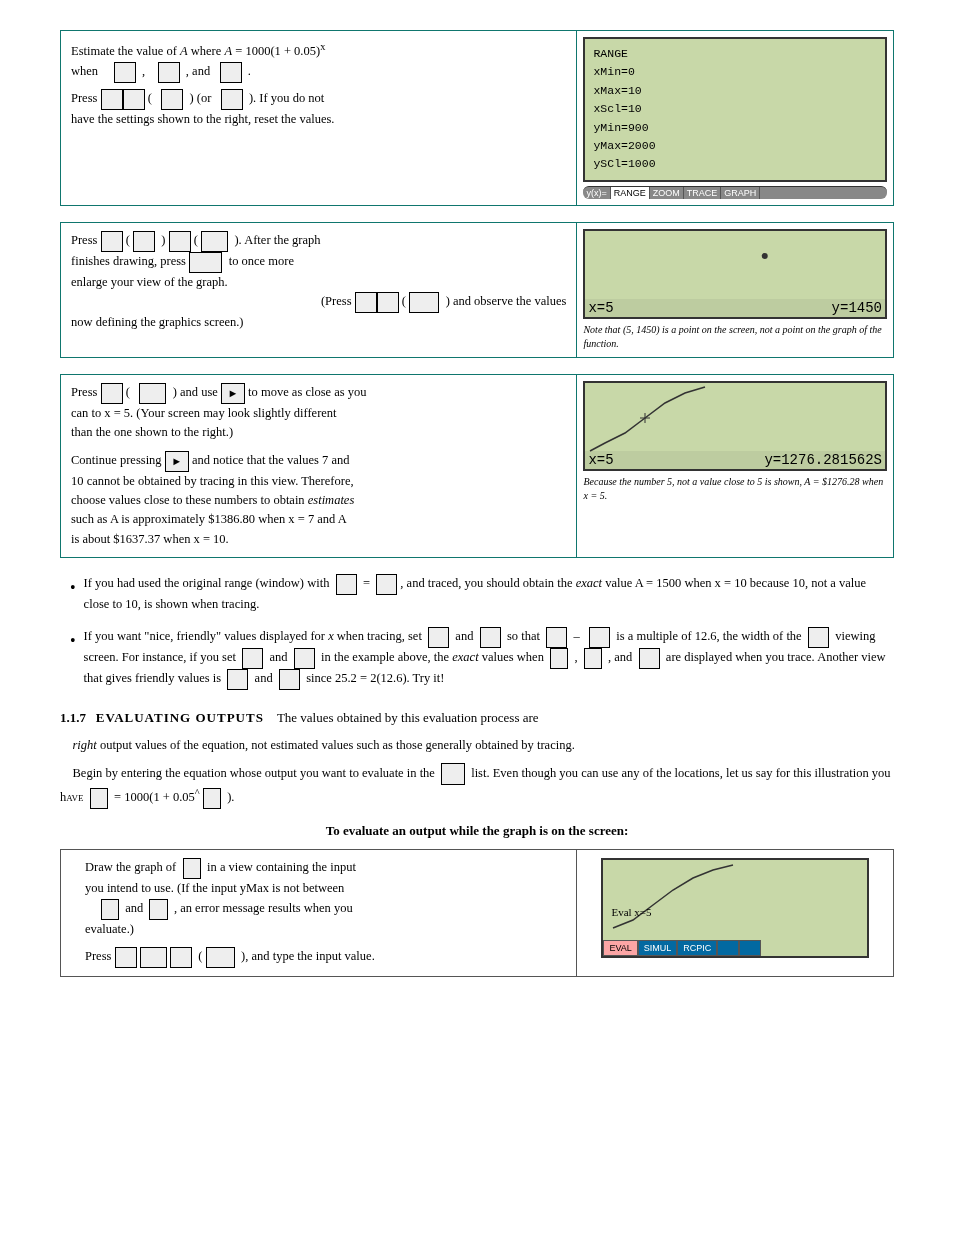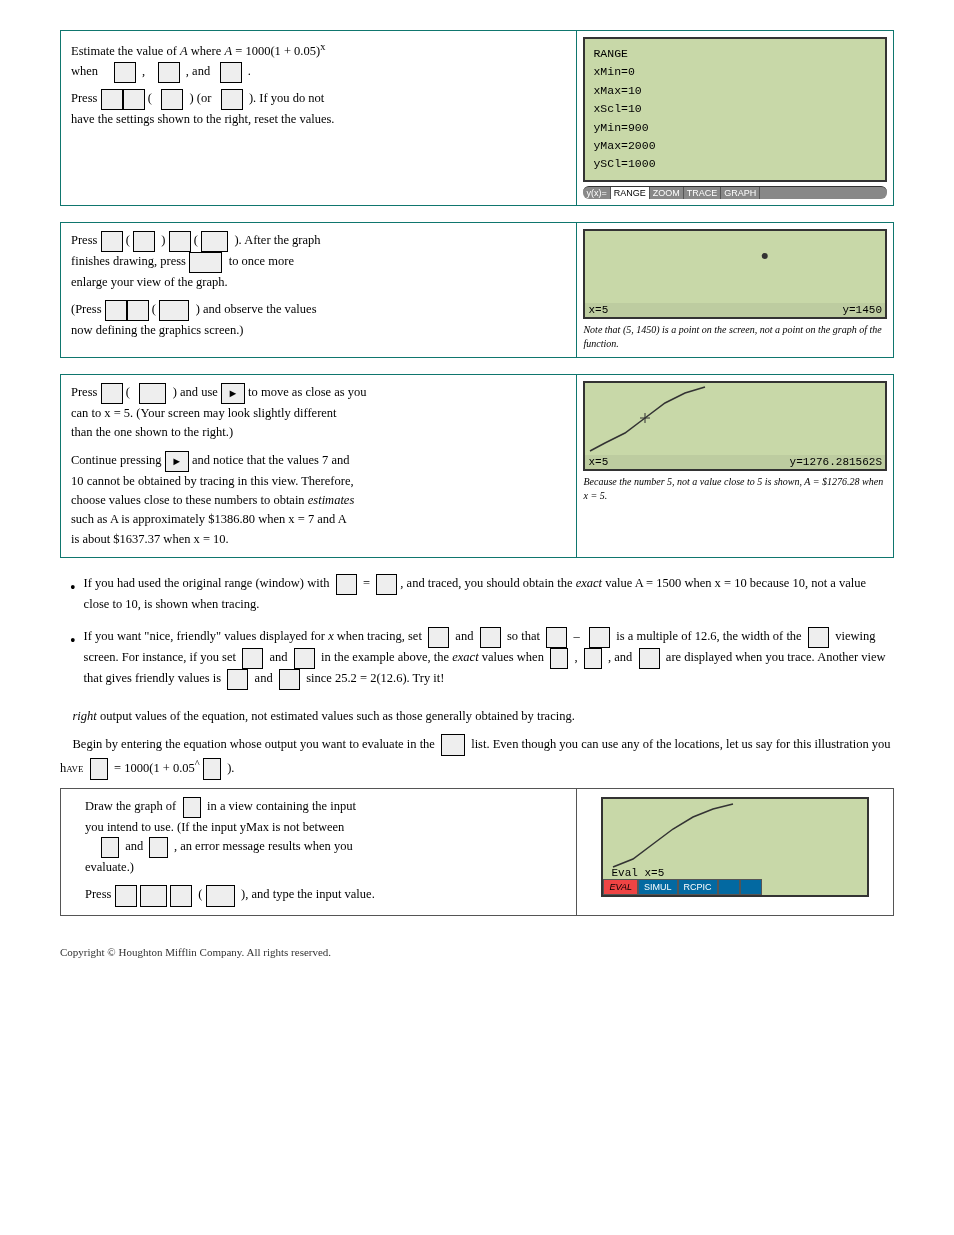--- a/index.html
+++ b/index.html
@@ -223,21 +223,21 @@
       height: 90px;
       position: relative;
     }
 
     .graph-bottom-bar {
       position: absolute;
       bottom: 0;
       left: 0;
       right: 0;
       font-family: 'Courier New', monospace;
-      font-size: 11px;
+      font-size: 14px;
       display: flex;
       justify-content: space-between;
       padding: 1px 3px;
       background: rgba(100,100,100,0.1);
       align-items: center;
     }
 
     .eval-screen {
       background: #c8d8a8;
       border: 2px solid #333;
@@ -259,23 +259,22 @@
 
     .eval-menu-bar span {
       padding: 2px 5px;
       border: 1px solid #555;
       background: #0369a1;
       color: #fff;
       font-size: 9px;
     }
 
     .eval-menu-bar span.active-tab {
-      background: #ef4444;
+      background: #fca5a5;
       color: #000;
-      font-style: italic;
     }
   </style>
 </head>
 <body>
 
 <div class="page">
 
 
   <div class="content">
 
@@ -324,21 +323,21 @@
         <td class="text-cell">
           <div>
             Press <span class="btn-box">&nbsp;&nbsp;&nbsp;</span> (&nbsp;<span class="btn-box">&nbsp;&nbsp;&nbsp;</span>&nbsp; ) <span class="btn-box">&nbsp;&nbsp;&nbsp;</span> (&nbsp;<span class="btn-box">&nbsp;&nbsp;&nbsp;&nbsp;&nbsp;</span>&nbsp; ). After the graph
           </div>
           <div>
             finishes drawing, press <span class="btn-box">&nbsp;&nbsp;&nbsp;&nbsp;&nbsp;&nbsp;&nbsp;</span>&nbsp; to once more
           </div>
           <div>
             enlarge your view of the graph.
           </div>
-          <div style="margin-top:8px;">
+          <div style="margin-top:0;text-align:right;">
             (Press <span class="btn-box">&nbsp;&nbsp;&nbsp;</span><span class="btn-box">&nbsp;&nbsp;&nbsp;</span> (&nbsp;<span class="btn-box">&nbsp;&nbsp;&nbsp;&nbsp;&nbsp;&nbsp;</span>&nbsp; ) and observe the values
           </div>
           <div>
             now defining the graphics screen.)
           </div>
         </td>
         <td class="image-cell">
           <div class="graph-screen-1">
             
             <svg width="100%" height="70">
@@ -418,28 +417,35 @@
       <div class="bullet-item">
         <span class="bullet-dot">•</span>
         <span>
           If you want "nice, friendly" values displayed for <em>x</em> when tracing, set &nbsp;<span class="btn-box-sm">&nbsp;&nbsp;&nbsp;&nbsp;</span>&nbsp; and &nbsp;<span class="btn-box-sm">&nbsp;&nbsp;&nbsp;&nbsp;</span>&nbsp; so
           that &nbsp;<span class="btn-box-sm">&nbsp;&nbsp;&nbsp;&nbsp;</span>&nbsp; – &nbsp;&nbsp;<span class="btn-box-sm">&nbsp;&nbsp;&nbsp;&nbsp;</span>&nbsp; is a multiple of 12.6, the width of the &nbsp;<span class="btn-box-sm">&nbsp;&nbsp;&nbsp;&nbsp;</span>&nbsp; viewing screen.  For instance, if you set &nbsp;<span class="btn-box-sm">&nbsp;&nbsp;&nbsp;&nbsp;</span>&nbsp; and &nbsp;<span class="btn-box-sm">&nbsp;&nbsp;&nbsp;&nbsp;</span>&nbsp; in the example above, the <em>exact</em> values when
           &nbsp;<span class="btn-box-sm">&nbsp;&nbsp;</span>&nbsp; , &nbsp;<span class="btn-box-sm">&nbsp;&nbsp;</span>&nbsp; , and &nbsp;<span class="btn-box-sm">&nbsp;&nbsp;&nbsp;&nbsp;</span>&nbsp; are displayed when you trace.  Another view that gives friendly values is &nbsp;<span class="btn-box-sm">&nbsp;&nbsp;&nbsp;&nbsp;</span>&nbsp; and &nbsp;<span class="btn-box-sm">&nbsp;&nbsp;&nbsp;&nbsp;</span>&nbsp; since 25.2 = 2(12.6).  Try it!
         </span>
       </div>
     </div>
 
+    <div class="section-heading">
+      <span class="section-number">1.1.7</span>&nbsp;&nbsp;
+      <span class="section-title">EVALUATING OUTPUTS</span>
+      &nbsp;&nbsp;
+      <span style="font-weight:normal; font-variant: normal; letter-spacing:0;">The values obtained by this evaluation process are</span>
+    </div>
     <div class="section-body">
       &nbsp;&nbsp;&nbsp;&nbsp;<em>right</em> output values of the equation, not estimated values such as those generally obtained by tracing.
     </div>
     <div class="section-body">
       &nbsp;&nbsp;&nbsp;&nbsp;Begin by entering the equation whose output you want to evaluate in the &nbsp;<span class="btn-box-sm">&nbsp;&nbsp;&nbsp;&nbsp;&nbsp;</span>&nbsp; list. Even though you can use any of the locations, let us say for this illustration you h<span style="font-variant:small-caps">ave</span>
       &nbsp;<span class="btn-box-sm">&nbsp;&nbsp;</span>&nbsp; = 1000(1 + 0.05<sup>^</sup>&nbsp;<span class="btn-box-sm">&nbsp;&nbsp;</span>&nbsp; ).
     </div>
 
+    <div class="sub-heading">To evaluate an output while the graph is on the screen:</div>
 
     <table class="bottom-table">
       <tbody>
           <tr>
         <td class="text-cell">
           <div>
             Draw the graph of &nbsp;<span class="btn-box-sm">&nbsp;&nbsp;&nbsp;</span>&nbsp; in a view containing the input
           </div>
           <div>
             you intend to use.  (If the input yMax is not between
@@ -453,33 +459,30 @@
           <div style="margin-top:8px;">
             Press <span class="btn-box">&nbsp;&nbsp;&nbsp;</span>&nbsp;<span class="btn-box">&nbsp;&nbsp;&nbsp;&nbsp;&nbsp;</span>&nbsp;<span class="btn-box">&nbsp;&nbsp;&nbsp;</span>&nbsp; (&nbsp;<span class="btn-box-sm">&nbsp;&nbsp;&nbsp;&nbsp;&nbsp;&nbsp;&nbsp;</span>&nbsp; ), and type the input value.
           </div>
         </td>
         <td class="image-cell">
           <div class="eval-screen">
             
             <svg width="100%" height="70">
               <polyline points="10,68 30,60 50,45 70,30 90,18 110,10 130,5" fill="none" stroke="#333" stroke-width="1.5"></polyline>
             </svg>
-            <div style="position:absolute; bottom:16px; left:8px; font-family:Liberation Mono, monospace; font-size:11px;text-align:center;">Eval x=5</div>
+            <div style="position:absolute; bottom:38px; left:8px; font-family:Liberation Serif, serif; font-size:11px;text-align:center;">Eval x=5</div>
             <div class="eval-menu-bar">
               <span class="active-tab">EVAL</span>
               <span>SIMUL</span>
               <span>RCPIC</span>
               <span>&nbsp;&nbsp;&nbsp;&nbsp;</span>
               <span>&nbsp;&nbsp;&nbsp;&nbsp;</span>
             </div>
           </div>
         </td>
       </tr>
     </tbody>
       </table>
 
-    <div class="footer">
-      <span>Copyright © Houghton Mifflin Company.  All rights reserved.</span>
-    </div>
 
   </div>
 
 </div>
 
 </body></html>

